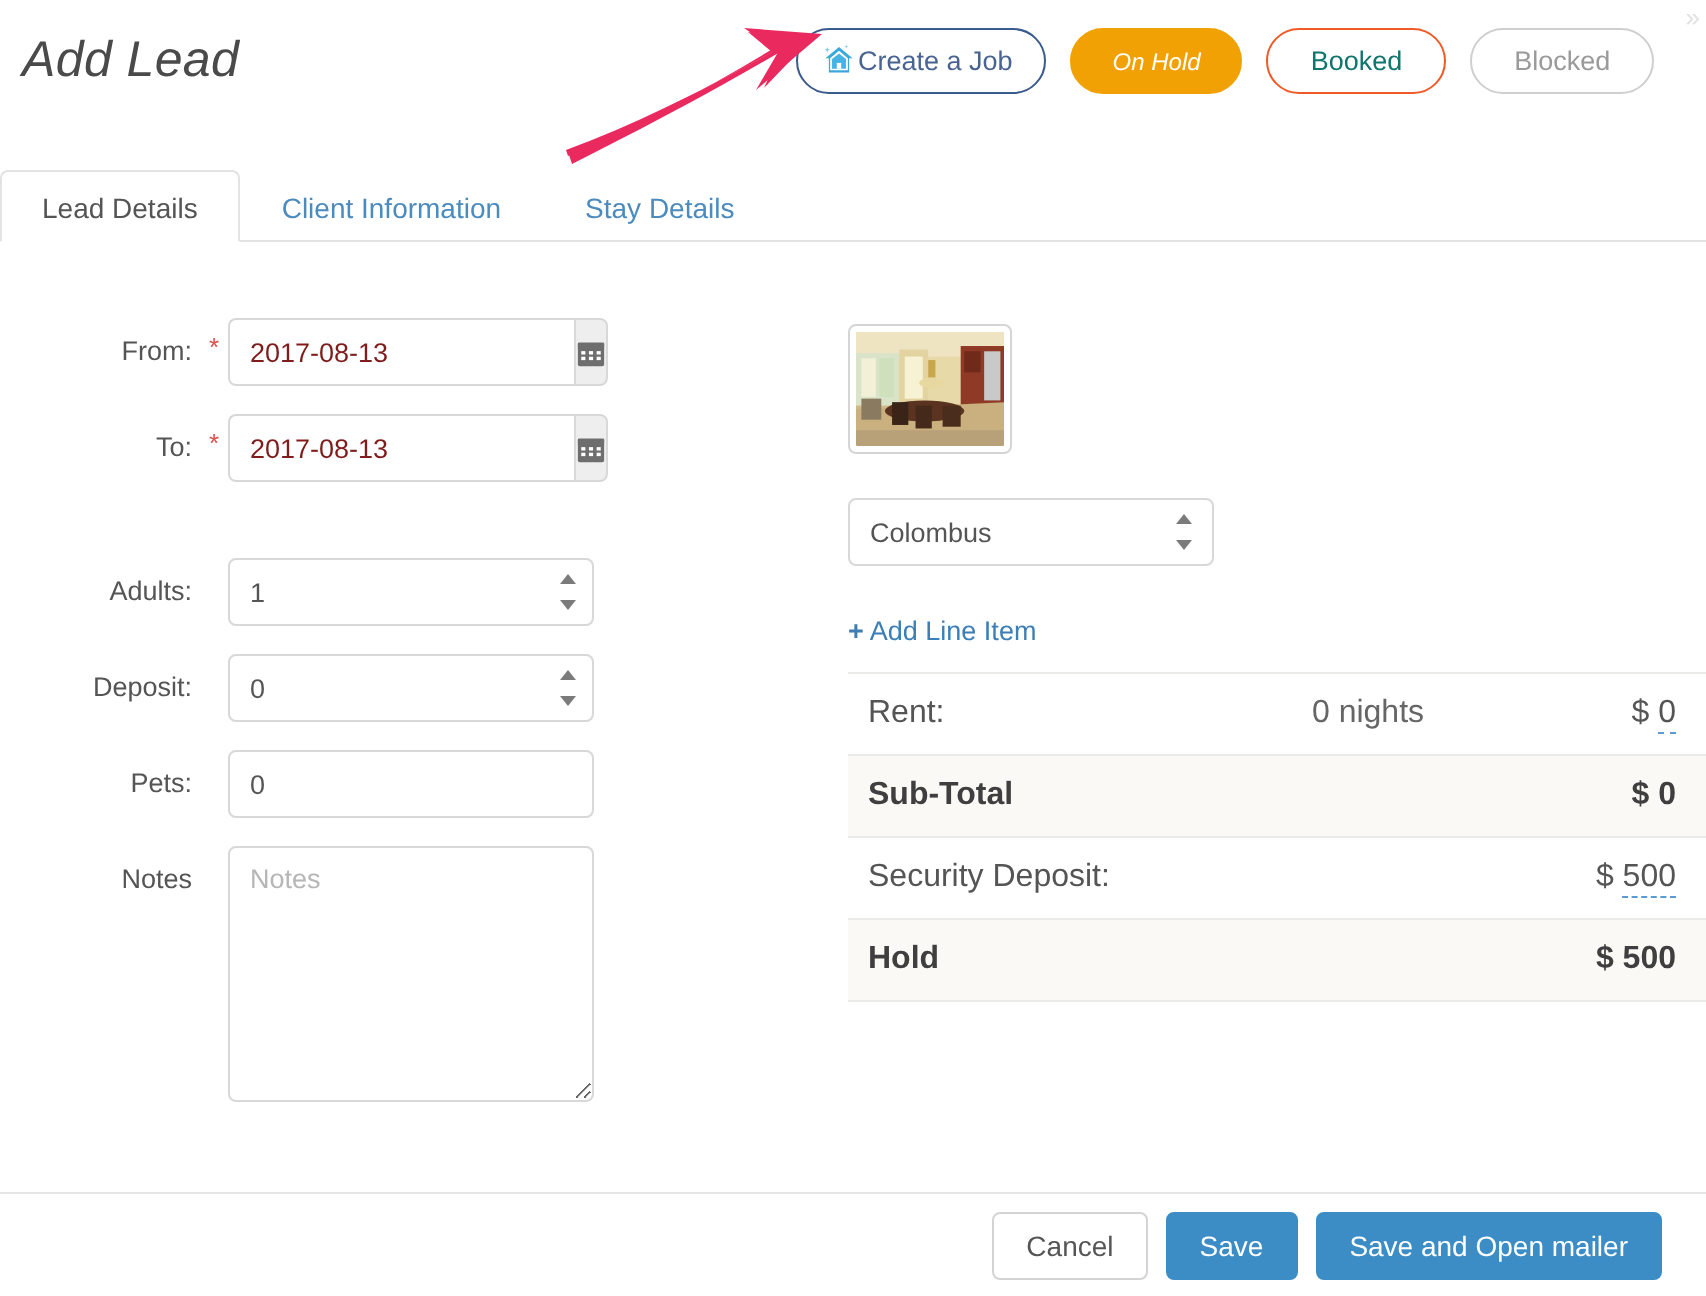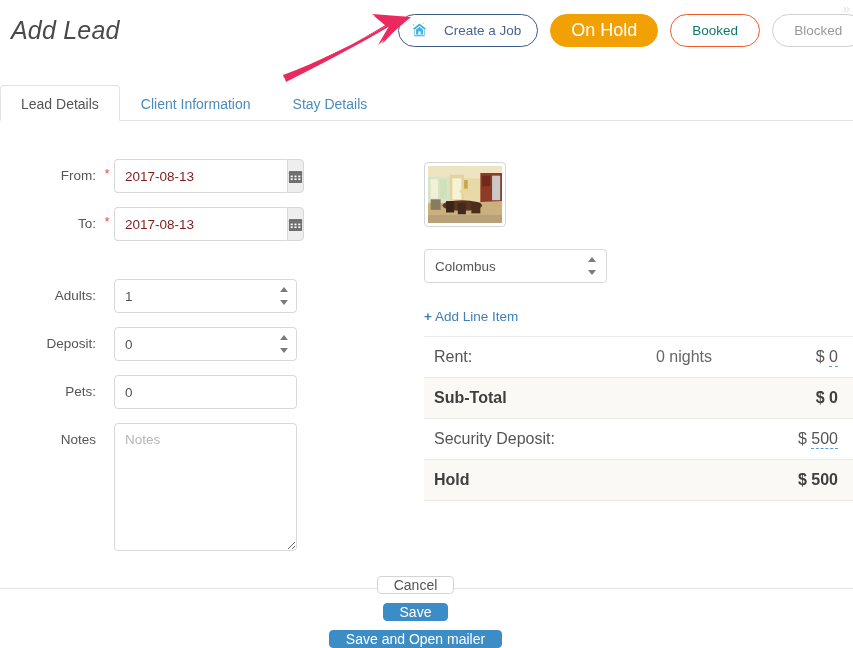--- a/index.html
+++ b/index.html
@@ -51,29 +51,30 @@
     cursor: pointer;
     background: #fff;
     white-space: nowrap;
     user-select: none;
   }
   .btn-create-job {
     border: 1px solid #3b5b8c;
     color: #4a6491;
     padding-left: 11px;
     padding-right: 16px;
-    gap: 15px;
+    gap: 0;
   }
   .btn-on-hold {
     border: 1px solid #f0a202;
     background: #f2a104;
     color: #ffffff;
-    font-size: 18px;
+    font-size: 12px;
     padding: 0 20px;
     height: 33px;
+    font-style: italic;
   }
   .btn-booked {
     border: 1px solid #f05a28;
     color: #0f766e;
     padding: 0 21px;
   }
   .btn-blocked {
     border: 1px solid #cfcfcf;
     color: #9a9a9a;
     padding: 0 21px;
@@ -331,29 +332,28 @@
   .editable {
     border-bottom: 1px dashed #5b9bd5;
     cursor: pointer;
     padding-bottom: 1px;
   }
 
   
   .footer {
     position: absolute;
     left: 0; right: 0; bottom: 0;
-    height: 60px;
+    height: 52px;
     border-top: 1px solid #e6e6e6;
     display: flex;
     align-items: center;
     justify-content: flex-end;
     padding-right: 22px;
     gap: 9px;
     background: #fff;
-    flex-direction: column;
   }
   .btn {
     border-radius: 4px;
     height: 34px;
     font-size: 14px;
     padding: 0 16px;
     cursor: pointer;
     display: inline-flex;
     align-items: center;
     font-family: "Liberation Sans", sans-serif;

